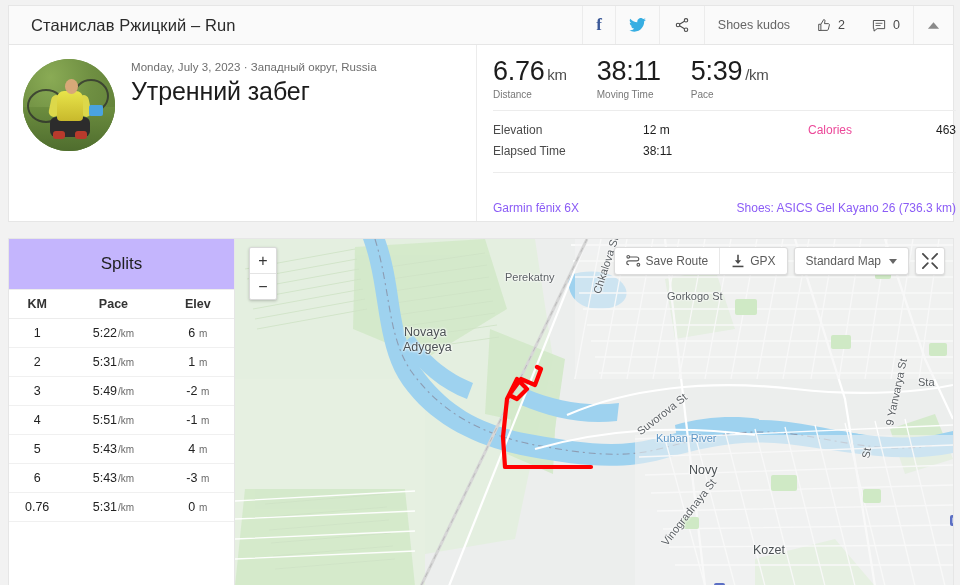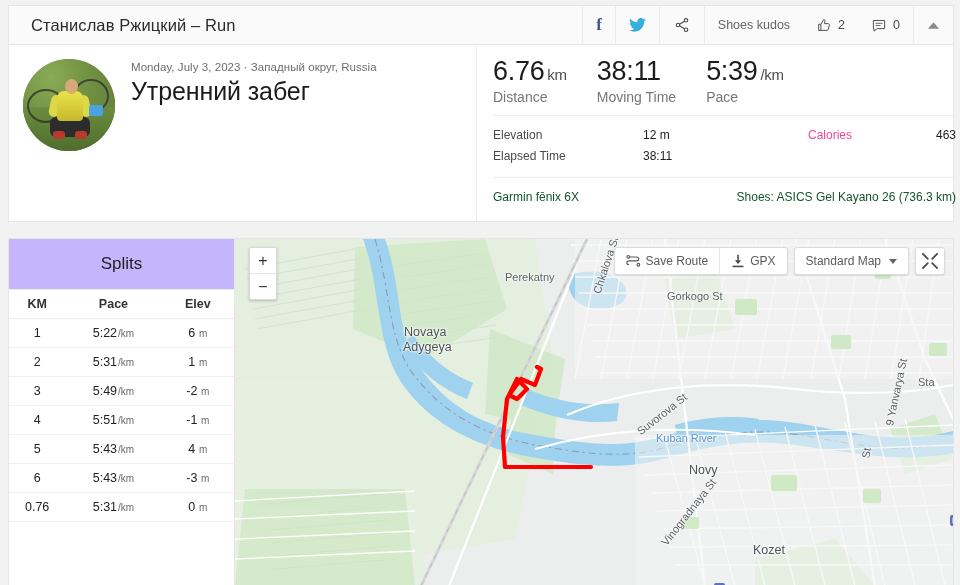--- a/index.html
+++ b/index.html
@@ -137,41 +137,41 @@
   .primary-stats { display: flex; padding-bottom: 10px; }
   .pstat { margin-right: 30px; }
   .pstat .v {
     font-size: 27px;
     color: #1c1c1c;
     line-height: 1.05;
     font-weight: 400;
     letter-spacing: -.3px;
   }
   .pstat .v .u { font-size: 15px; color: #4d4d4d; margin-left: 3px; }
-  .pstat .l { font-size: 14px; color: #777; margin-top: 4px; }
+  .pstat .l { font-size: 10px; color: #777; margin-top: 4px; }
 
   .sec-stats {
     border-top: 1px solid #ececec;
     padding-top: 9px;
     font-size: 12px;
     color: #4a4a4a;
   }
   .srow { display: flex; line-height: 21px; }
   .srow .k1 { width: 150px; color: #4a4a4a; }
   .srow .v1 { width: 165px; color: #1d1d1d; }
   .srow .k2 { width: 128px; color: #ec4899; }
   .srow .v2 { color: #1d1d1d; text-align: right; flex: 1 1 auto; }
 
   .gear-row {
     margin-top: 10px;
     border-top: 1px solid #ececec;
-    padding-top: 12px;
+    padding-top: 28px;
     display: flex;
     font-size: 12px;
-    color: #14532d;
+    color: #8b5cf6;
   }
   .gear-row .g2 { margin-left: auto; }
 
   
   #bottom-card {
     position: absolute;
     left: 8px;
     top: 238px;
     width: 944px;
     height: 347px;

